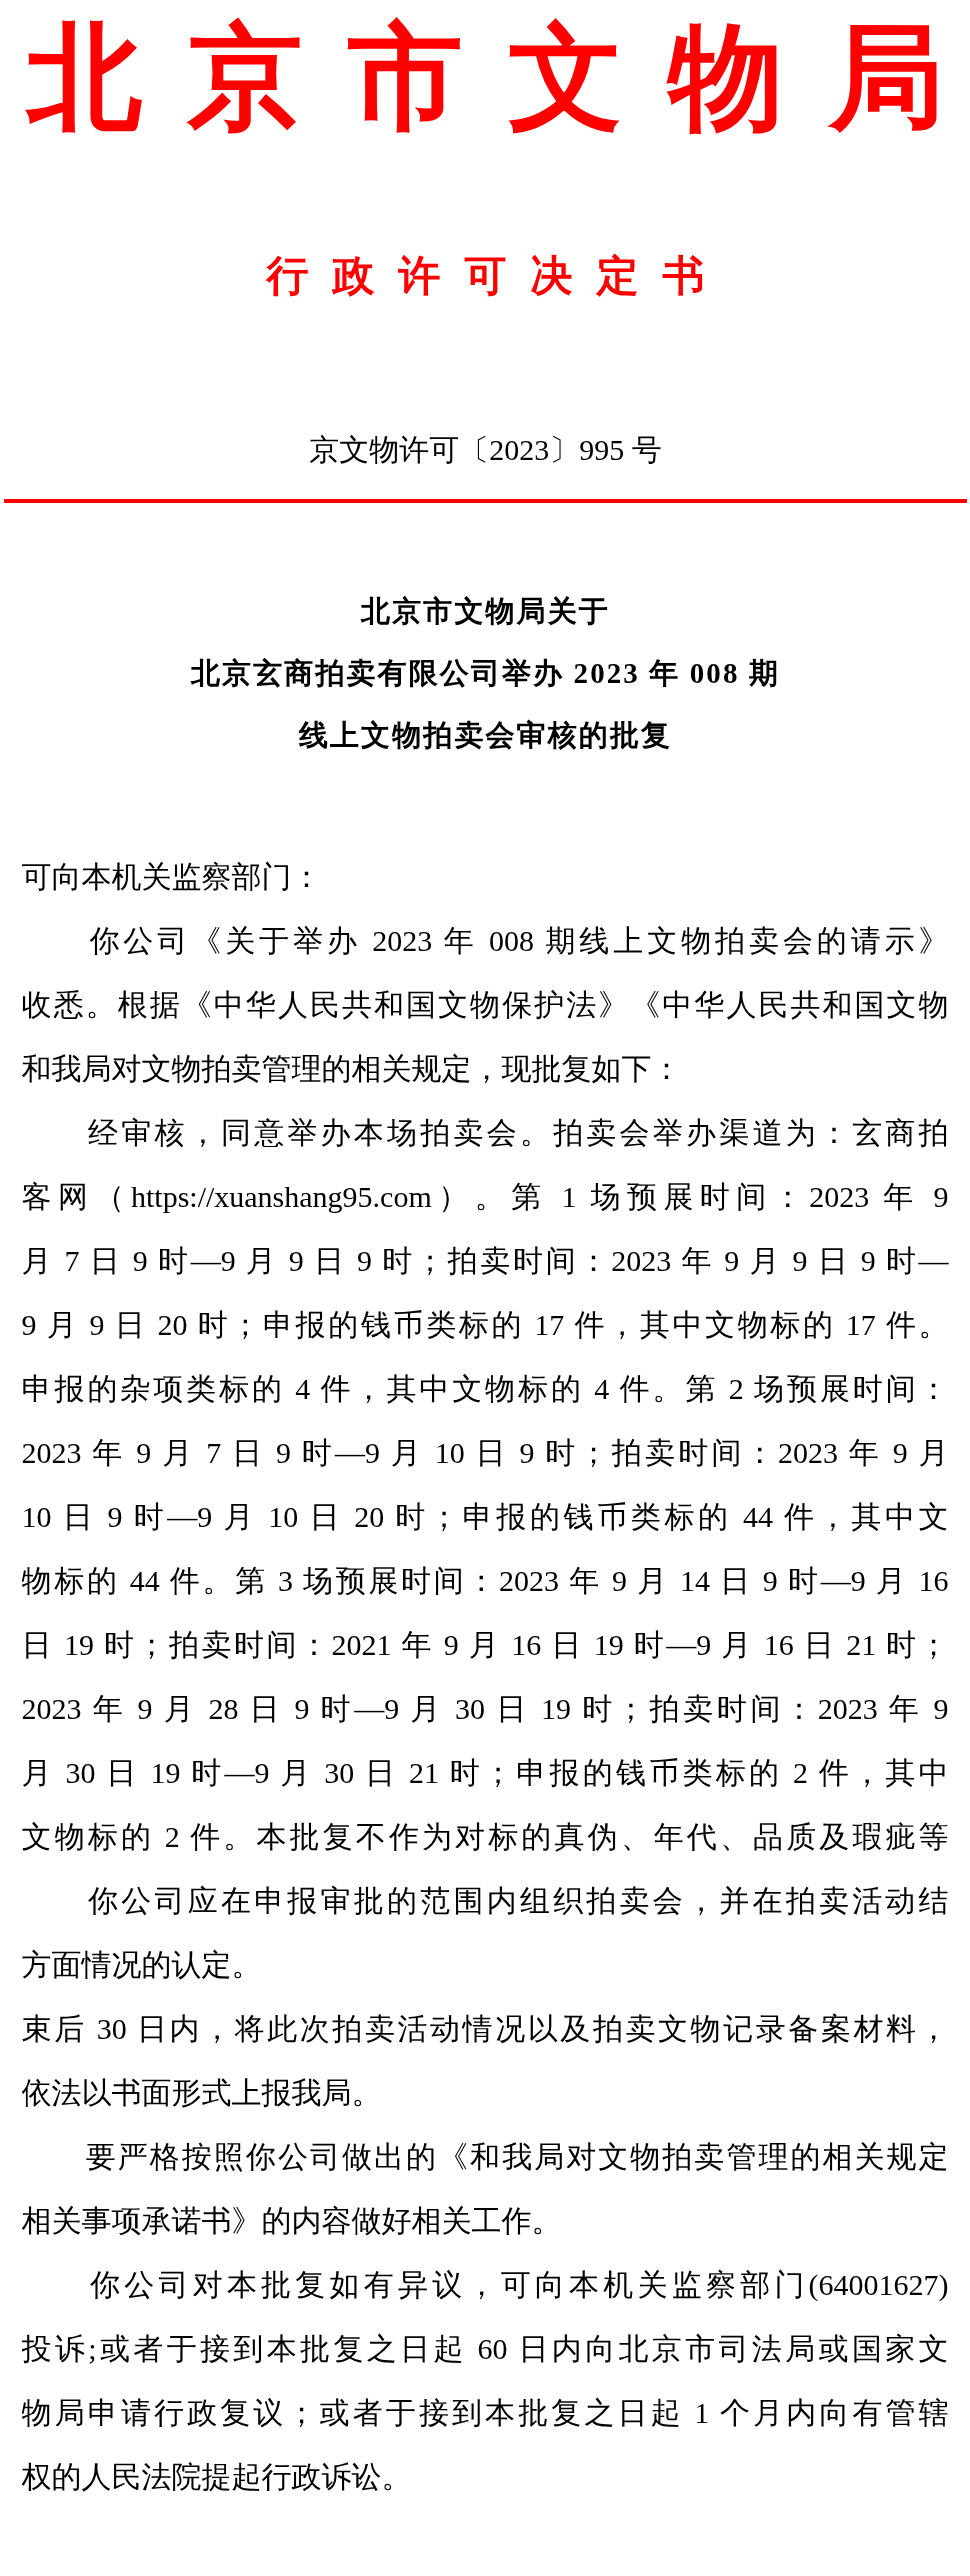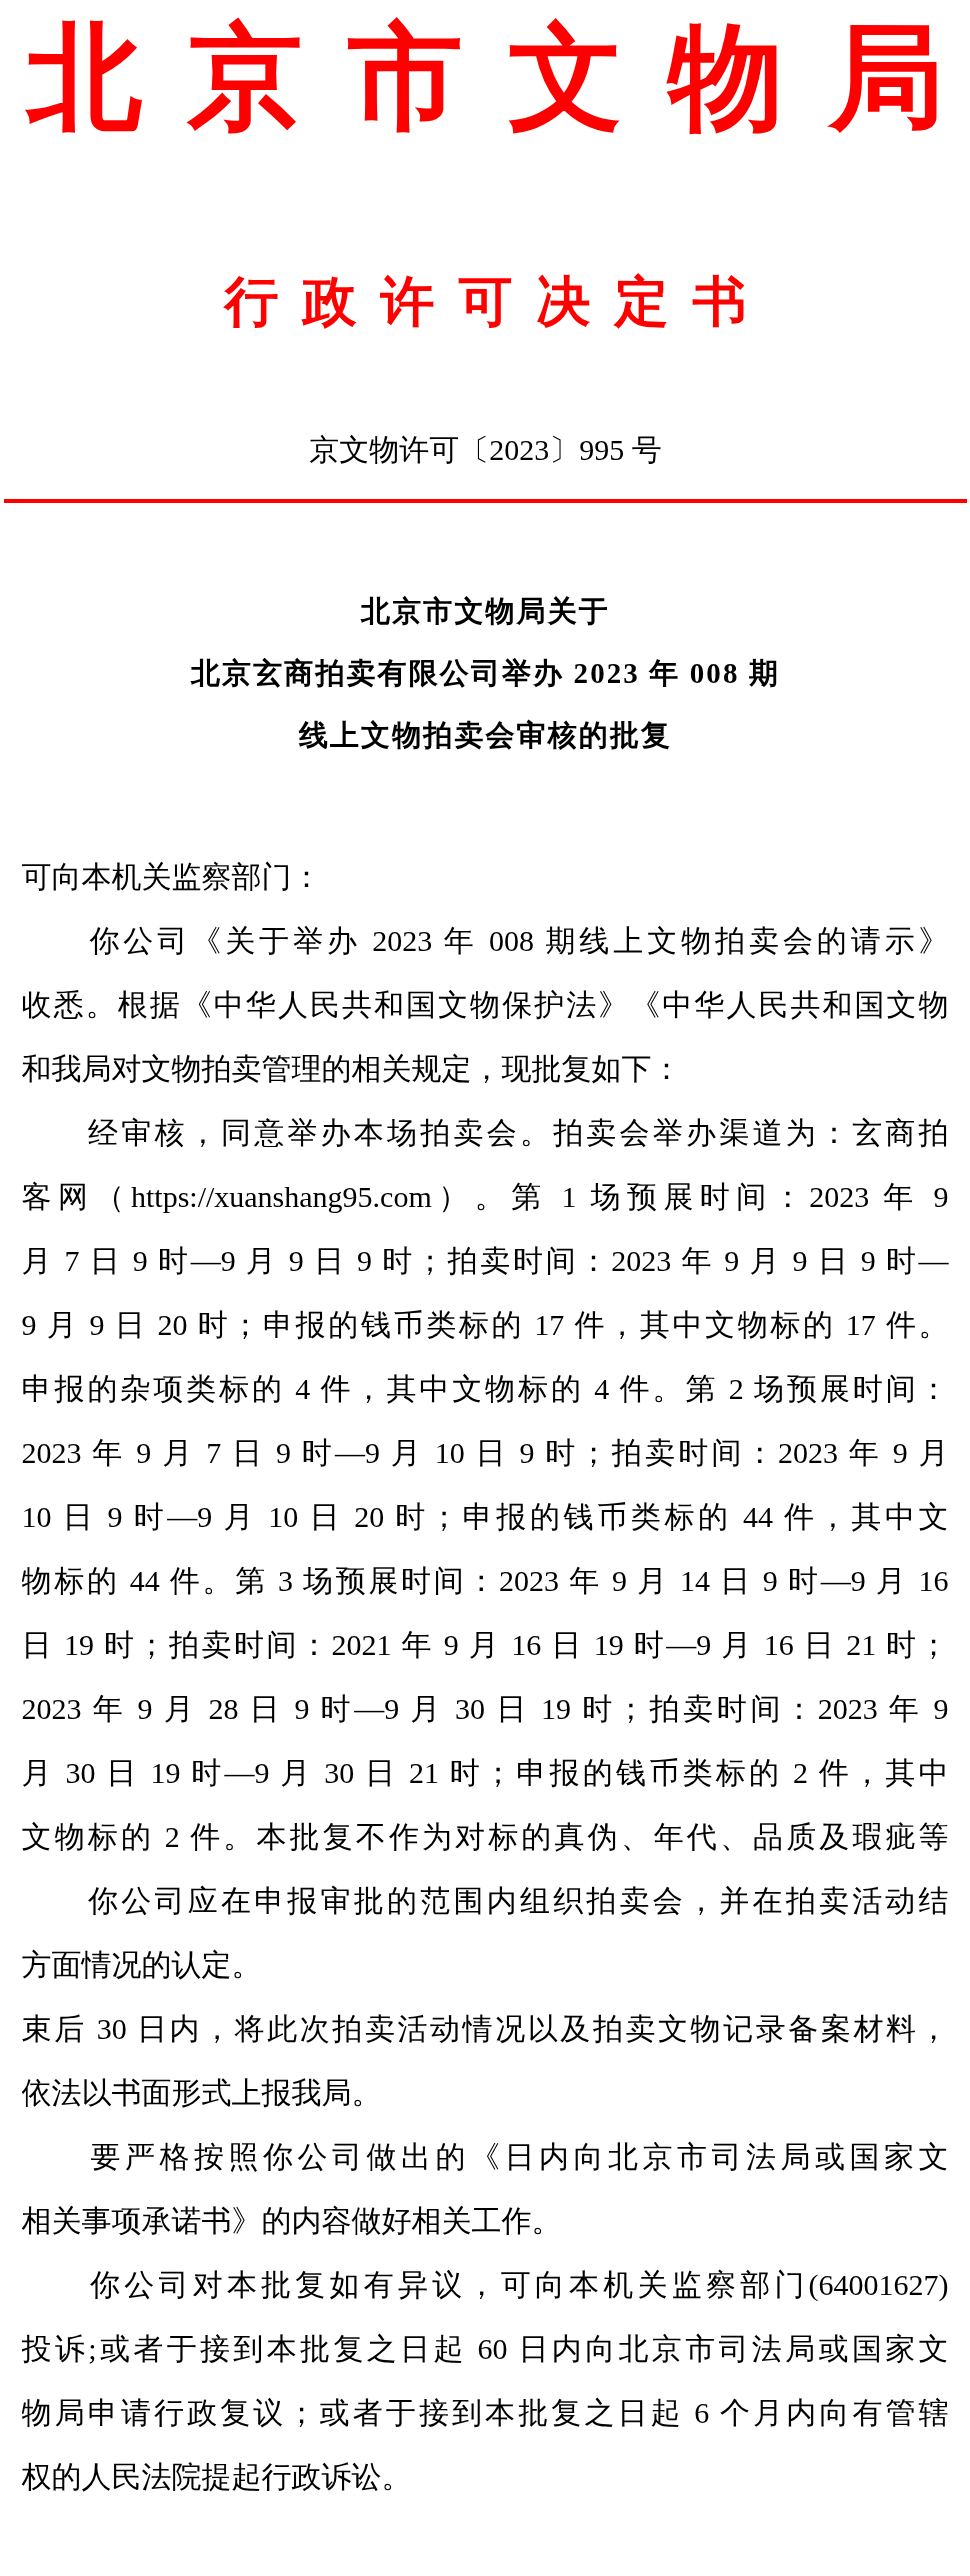--- a/index.html
+++ b/index.html
@@ -11,21 +11,21 @@
   }
   
   .header {
     position:absolute; top:20.6px; left:27px; right:27px;
     display:flex; justify-content:space-between;
     font-size:115px; line-height:1; font-weight:bold; color:#fe0000;
   }
   .subtitle {
     position:absolute; top:255px; left:0; width:100%;
     text-align:center; color:#fe0000; font-weight:bold;
-    font-size:54px; line-height:1; letter-spacing:24px; text-indent:24px;margin-top:20px;
+    font-size:42px; line-height:1; letter-spacing:24px; text-indent:24px;
   }
   .doc-number {
     position:absolute; top:433px; left:0; width:100%;
     text-align:center; font-size:30px; line-height:1.15;
   }
   .red-rule { position:absolute; top:499px; left:4.1px; right:4.1px; height:4.1px; background:#fe0000; }
   
   .title {
     position:absolute; top:580px; left:0; width:100%;
     text-align:center; font-weight:bold; font-size:29px;
@@ -76,22 +76,22 @@
       <div class="line fill">10 日 9 时—9 月 10 日 20 时；申报的钱币类标的 44 件，其中文</div>
       <div class="line fill">物标的 44 件。第 3 场预展时间：2023 年 9 月 14 日 9 时—9 月 16</div>
       <div class="line fill">日 19 时；拍卖时间：2021 年 9 月 16 日 19 时—9 月 16 日 21 时；</div>
       <div class="line fill">2023 年 9 月 28 日 9 时—9 月 30 日 19 时；拍卖时间：2023 年 9</div>
       <div class="line fill">月 30 日 19 时—9 月 30 日 21 时；申报的钱币类标的 2 件，其中</div>
       <div class="line fill">文物标的 2 件。本批复不作为对标的真伪、年代、品质及瑕疵等</div>
       <div class="line fill">　　你公司应在申报审批的范围内组织拍卖会，并在拍卖活动结</div>
       <div class="line">方面情况的认定。</div>
       <div class="line fill">束后 30 日内，将此次拍卖活动情况以及拍卖文物记录备案材料，</div>
       <div class="line">依法以书面形式上报我局。</div>
-      <div class="line fill">　　要严格按照你公司做出的《日内向北京市司法局或国家文</div>
+      <div class="line fill">　　要严格按照你公司做出的《和我局对文物拍卖管理的相关规定</div>
       <div class="line">相关事项承诺书》的内容做好相关工作。</div>
       <div class="line fill">　　你公司对本批复如有异议，可向本机关监察部门(64001627)</div>
       <div class="line fill">投诉;或者于接到本批复之日起 60 日内向北京市司法局或国家文</div>
-      <div class="line fill">物局申请行政复议；或者于接到本批复之日起 6 个月内向有管辖</div>
+      <div class="line fill">物局申请行政复议；或者于接到本批复之日起 1 个月内向有管辖</div>
       <div class="line">权的人民法院提起行政诉讼。</div>
     </div>
 
 </div>
 
 
 </body></html>

